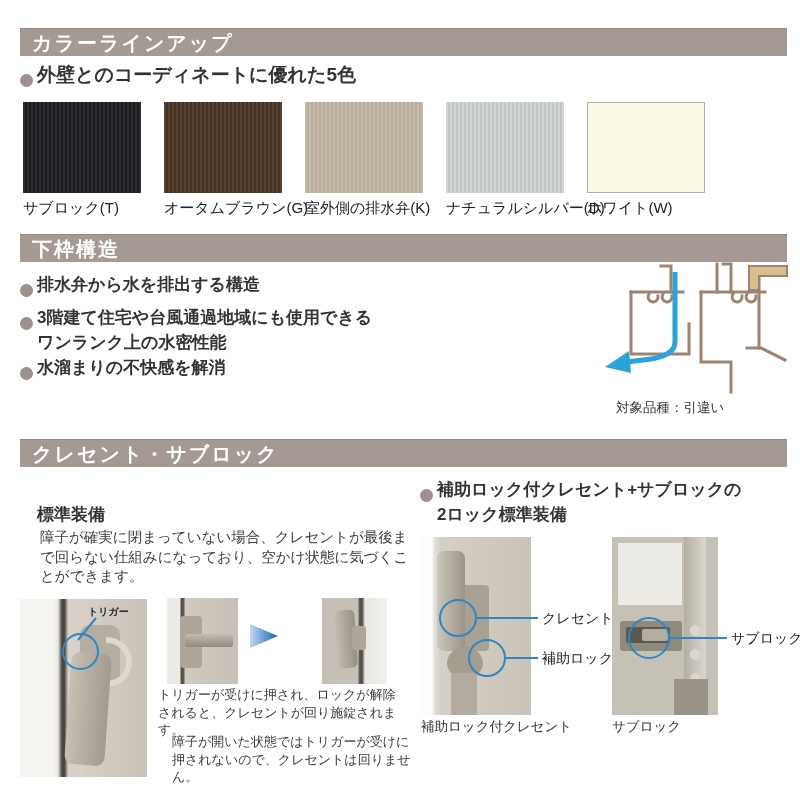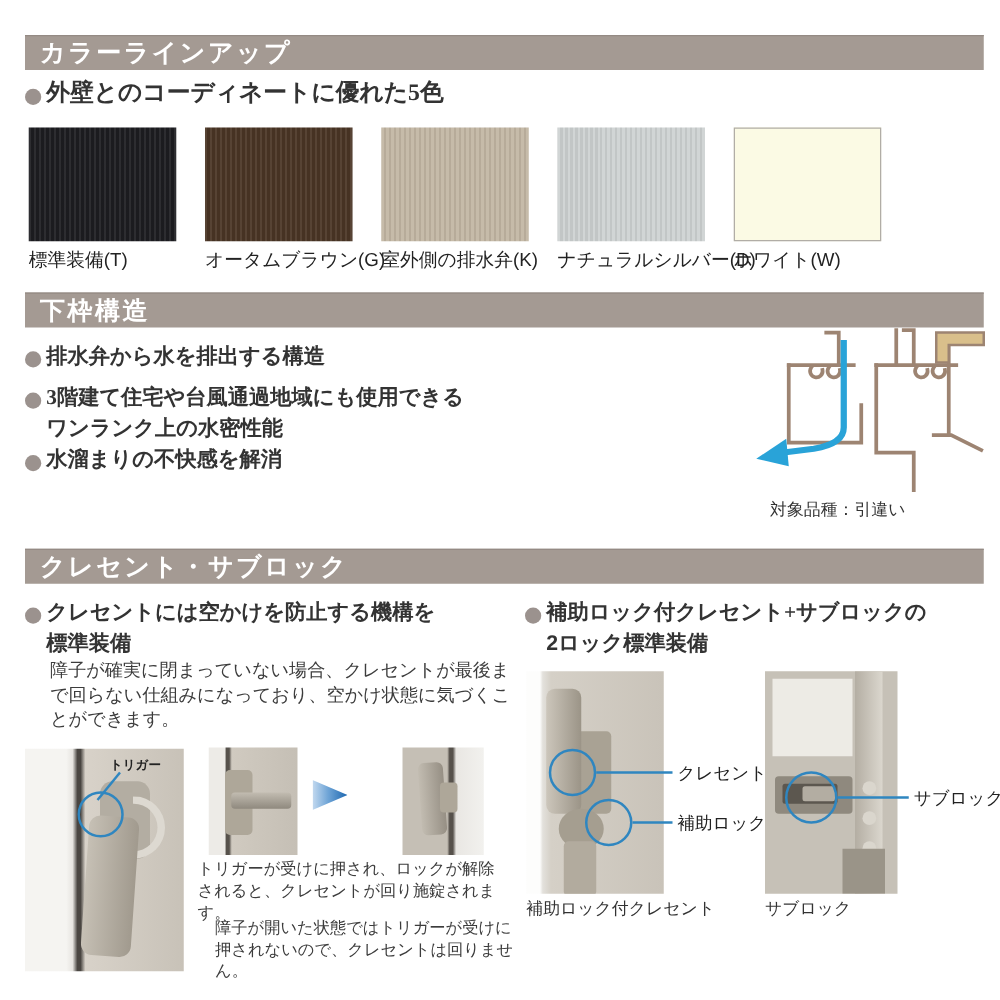--- a/index.html
+++ b/index.html
@@ -11,21 +11,21 @@
   #page{position:absolute;inset:0;width:800px;height:800px;}
   .abs{position:absolute;}
   
   .bar{
     position:absolute;left:20px;width:767px;height:28px;
     background:#a49a93;color:#fff;font-weight:bold;font-size:20px;
     line-height:28px;padding-left:12px;box-sizing:border-box;letter-spacing:2px;
     border-top:1px solid #948a84;
   }
   
-  .bullet-row{position:absolute;display:flex;align-items:center;font-family:Liberation Serif, serif;}
+  .bullet-row{position:absolute;display:flex;align-items:flex-end;}
   .dot{width:13px;height:13px;border-radius:50%;background:#9b928e;flex:0 0 13px;margin-top:5px;margin-right:4px;}
   .bullet-text{font-weight:bold;color:#333;}
   .b-lg{font-size:19px;line-height:24px;}
   .b-md{font-size:17px;line-height:24px;}
   .b-ind{position:absolute;font-weight:bold;font-size:17px;line-height:24px;}
   
   .para{position:absolute;color:#3c3c3c;}
   
   .swatches{position:absolute;left:23px;top:102px;display:flex;gap:23px;}
   .swatch-item{width:118px;}
@@ -59,21 +59,21 @@
   <div class="bullet-row" style="left:20px;top:63px;">
     <span class="dot"></span>
     <span class="bullet-text b-lg">外壁とのコーディネートに優れた5色</span>
   </div>
 
   <div class="swatches">
     <div class="swatch-item">
       <div class="swatch" style="background-color: rgb(29, 29, 33);">
           <div class="tex"></div>
         </div>
-      <div class="swatch-label">標準装備(T)</div>
+      <div class="swatch-label">サブロック(T)</div>
     </div>
     <div class="swatch-item">
       <div class="swatch" style="background-color: rgb(74, 53, 37);">
           <div class="tex"></div>
         </div>
       <div class="swatch-label">オータムブラウン(G)</div>
     </div>
     <div class="swatch-item">
       <div class="swatch" style="background-color: rgb(194, 182, 163);">
           <div class="tex"></div>
@@ -131,24 +131,20 @@
     <polygon points="152,10 190,10 190,20 162,20 162,34 152,34" fill="#d9bf8b" stroke="#9d8472" stroke-width="2"></polygon>
 
     <path d="M78,16 V86 C78,97 66,101 54,103 L30,106" stroke="#29a3d8" stroke-width="5" fill="none"></path>
     <polygon points="32,95 8,111 34,117" fill="#29a3d8"></polygon>
   </svg>
 
   <div class="cap" style="left:616px;top:399px;font-size:13.5px;">対象品種：引違い</div>
 
   <div class="bar" style="top:439px;">クレセント・サブロック</div>
 
-  <div class="bullet-row" style="left:20px;top:478px;">
-    <span class="dot"></span>
-    <span class="bullet-text b-md">クレセントには空かけを防止する機構を</span>
-  </div>
   <div class="b-ind" style="left:37px;top:503px;">標準装備</div>
 
   <div class="para" style="left:40px;top:528px;width:372px;font-size:14.5px;line-height:19.5px;">障子が確実に閉まっていない場合、クレセントが最後まで回らない仕組みになっており、空かけ状態に気づくことができます。</div>
 
   <div class="bullet-row" style="left:420px;top:478px;">
     <span class="dot"></span>
     <span class="bullet-text b-md">補助ロック付クレセント+サブロックの</span>
   </div>
   <div class="b-ind" style="left:437px;top:503px;">2ロック標準装備</div>
 

